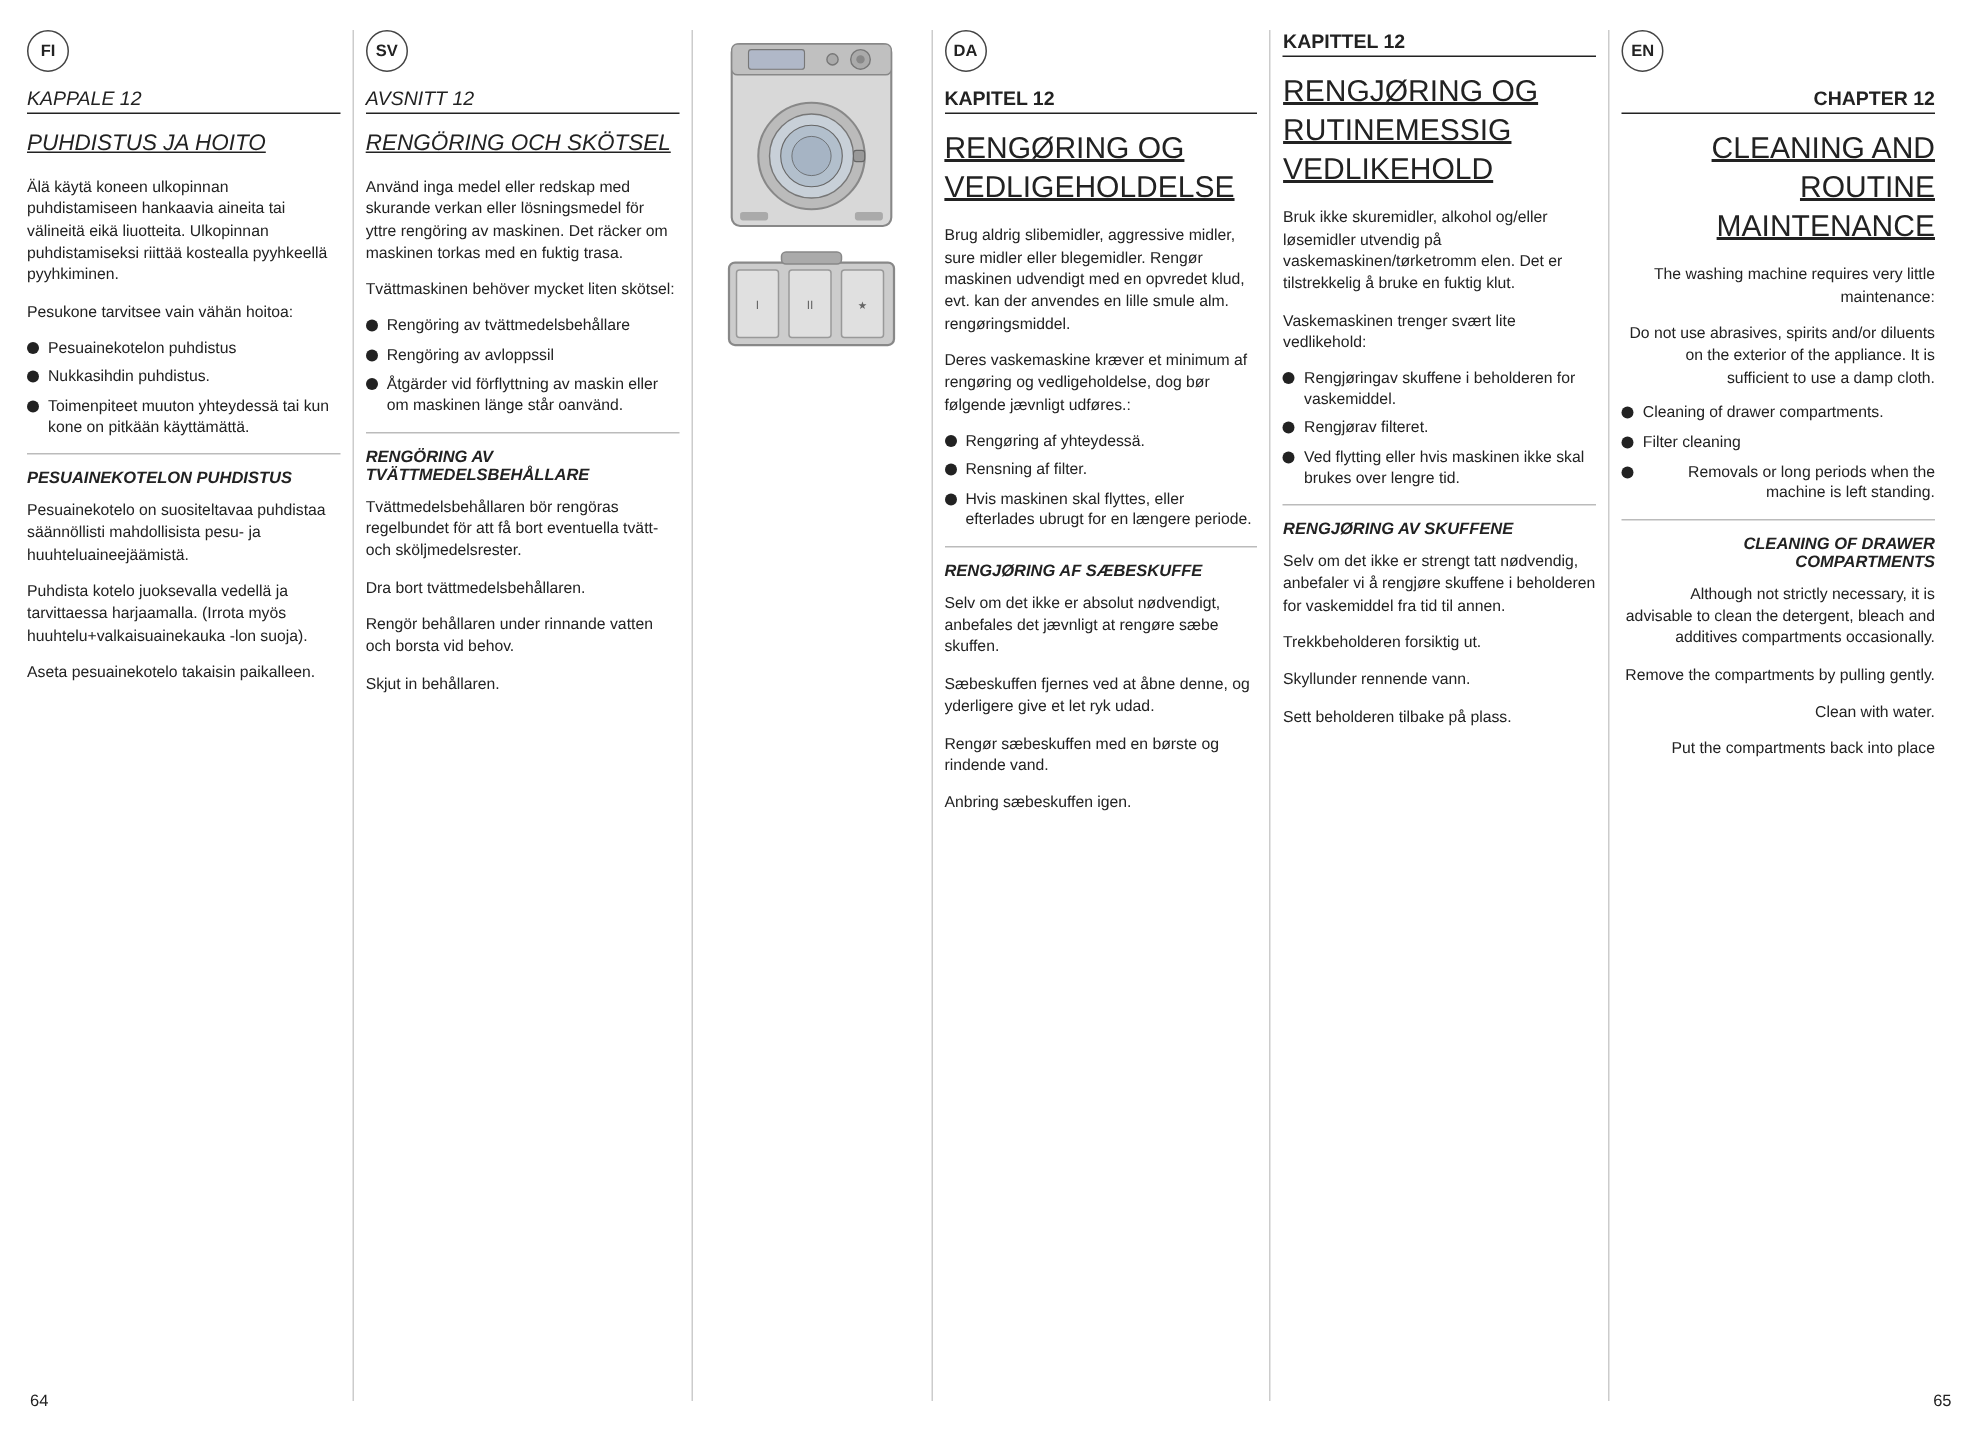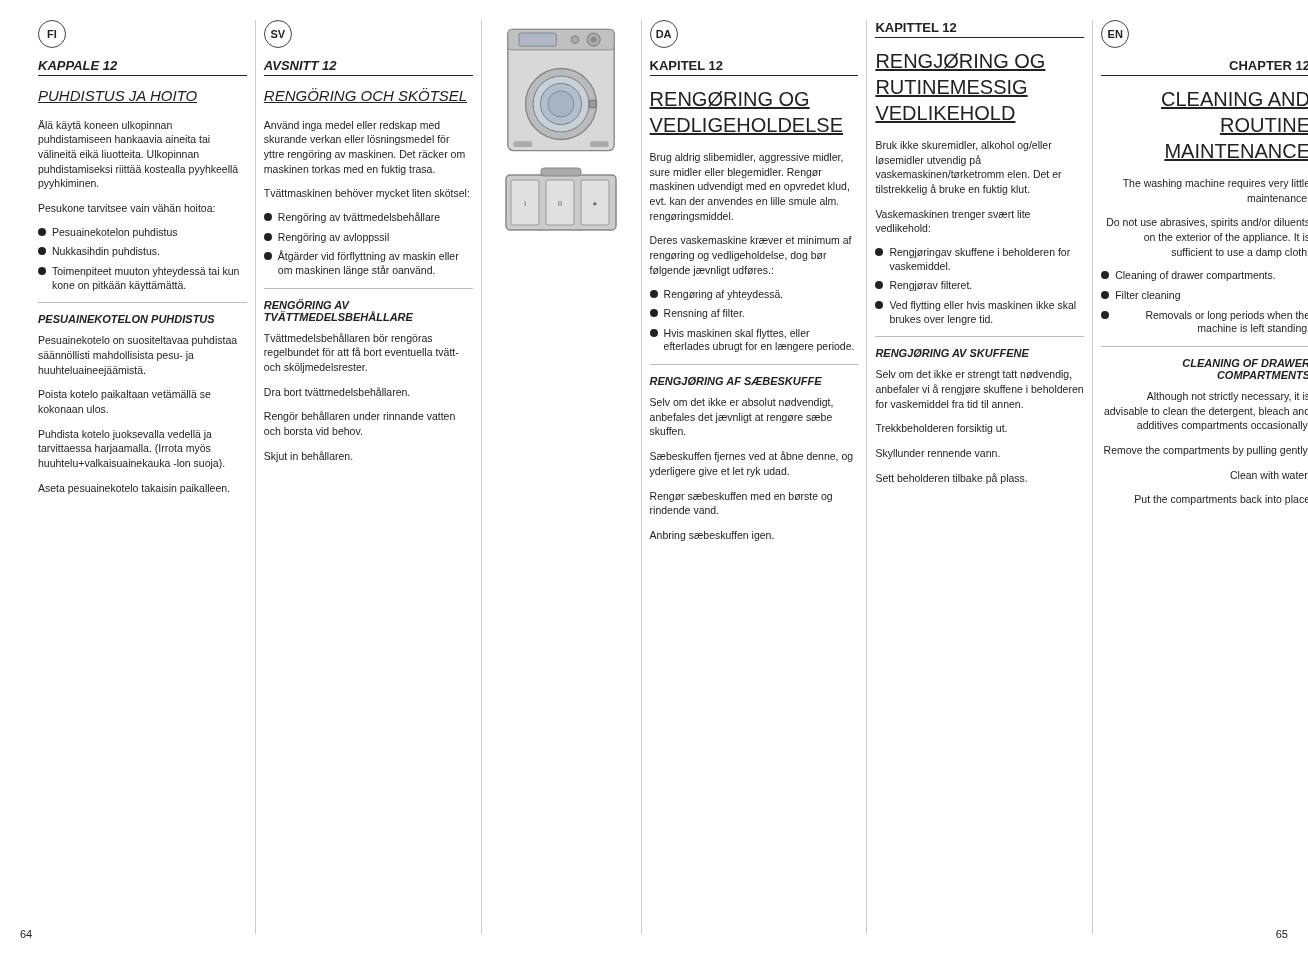--- a/index.html
+++ b/index.html
@@ -50,21 +50,21 @@
       height: 28px;
       border-radius: 50%;
       border: 1.5px solid #444;
       font-size: 11px;
       font-weight: bold;
       margin-bottom: 4px;
     }
 
     .chapter-label {
       font-style: italic;
-      font-weight: bold;
+      font-weight: normal;
       font-size: 13px;
       border-bottom: 1px solid #222;
       padding-bottom: 2px;
       margin-bottom: 10px;
       display: block;
     }
 
     .chapter-label-normal {
       font-style: normal;
       font-weight: bold;
@@ -133,29 +133,28 @@
     .page-number-left {
       position: absolute;
       bottom: 14px;
       left: 20px;
       font-size: 11px;
     }
 
     .page-number-right {
       position: absolute;
       bottom: 14px;
-      right: 20px;
+      right: 7px;
       font-size: 11px;
     }
 
     .page-wrapper {
       position: relative;
       width: 1308px;
       min-height: 954px;
-      padding-left: 20px;
     }
 
     
     .appliance-svg {
       width: 130px;
       height: 140px;
     }
 
     .drawer-svg {
       width: 130px;
@@ -186,21 +185,20 @@
         <span>Nukkasihdin puhdistus.</span>
       </div>
       <div class="bullet-item">
         <span class="bullet-dot"></span>
         <span>Toimenpiteet muuton yhteydessä tai kun kone on pitkään käyttämättä.</span>
       </div>
 
       <hr class="divider">
       <div class="section-header">PESUAINEKOTELON PUHDISTUS</div>
       <p class="body-text">Pesuainekotelo on suositeltavaa puhdistaa säännöllisti mahdollisista pesu- ja huuhteluaineejäämistä.</p>
-      <p class="body-text">Poista kotelo paikaltaan vetämällä se kokonaan ulos.</p>
       <p class="body-text">Puhdista kotelo juoksevalla vedellä ja tarvittaessa harjaamalla. (Irrota myös huuhtelu+valkaisuainekauka -lon suoja).</p>
       <p class="body-text">Aseta pesuainekotelo takaisin paikalleen.</p>
     </div>
 
     <div class="column">
       <div style="display:flex; align-items:center; margin-bottom:6px;">
         <span class="lang-badge">SV</span>
       </div>
       <span class="chapter-label">AVSNITT 12</span>
       <div class="section-title">RENGÖRING OCH SKÖTSEL</div>

